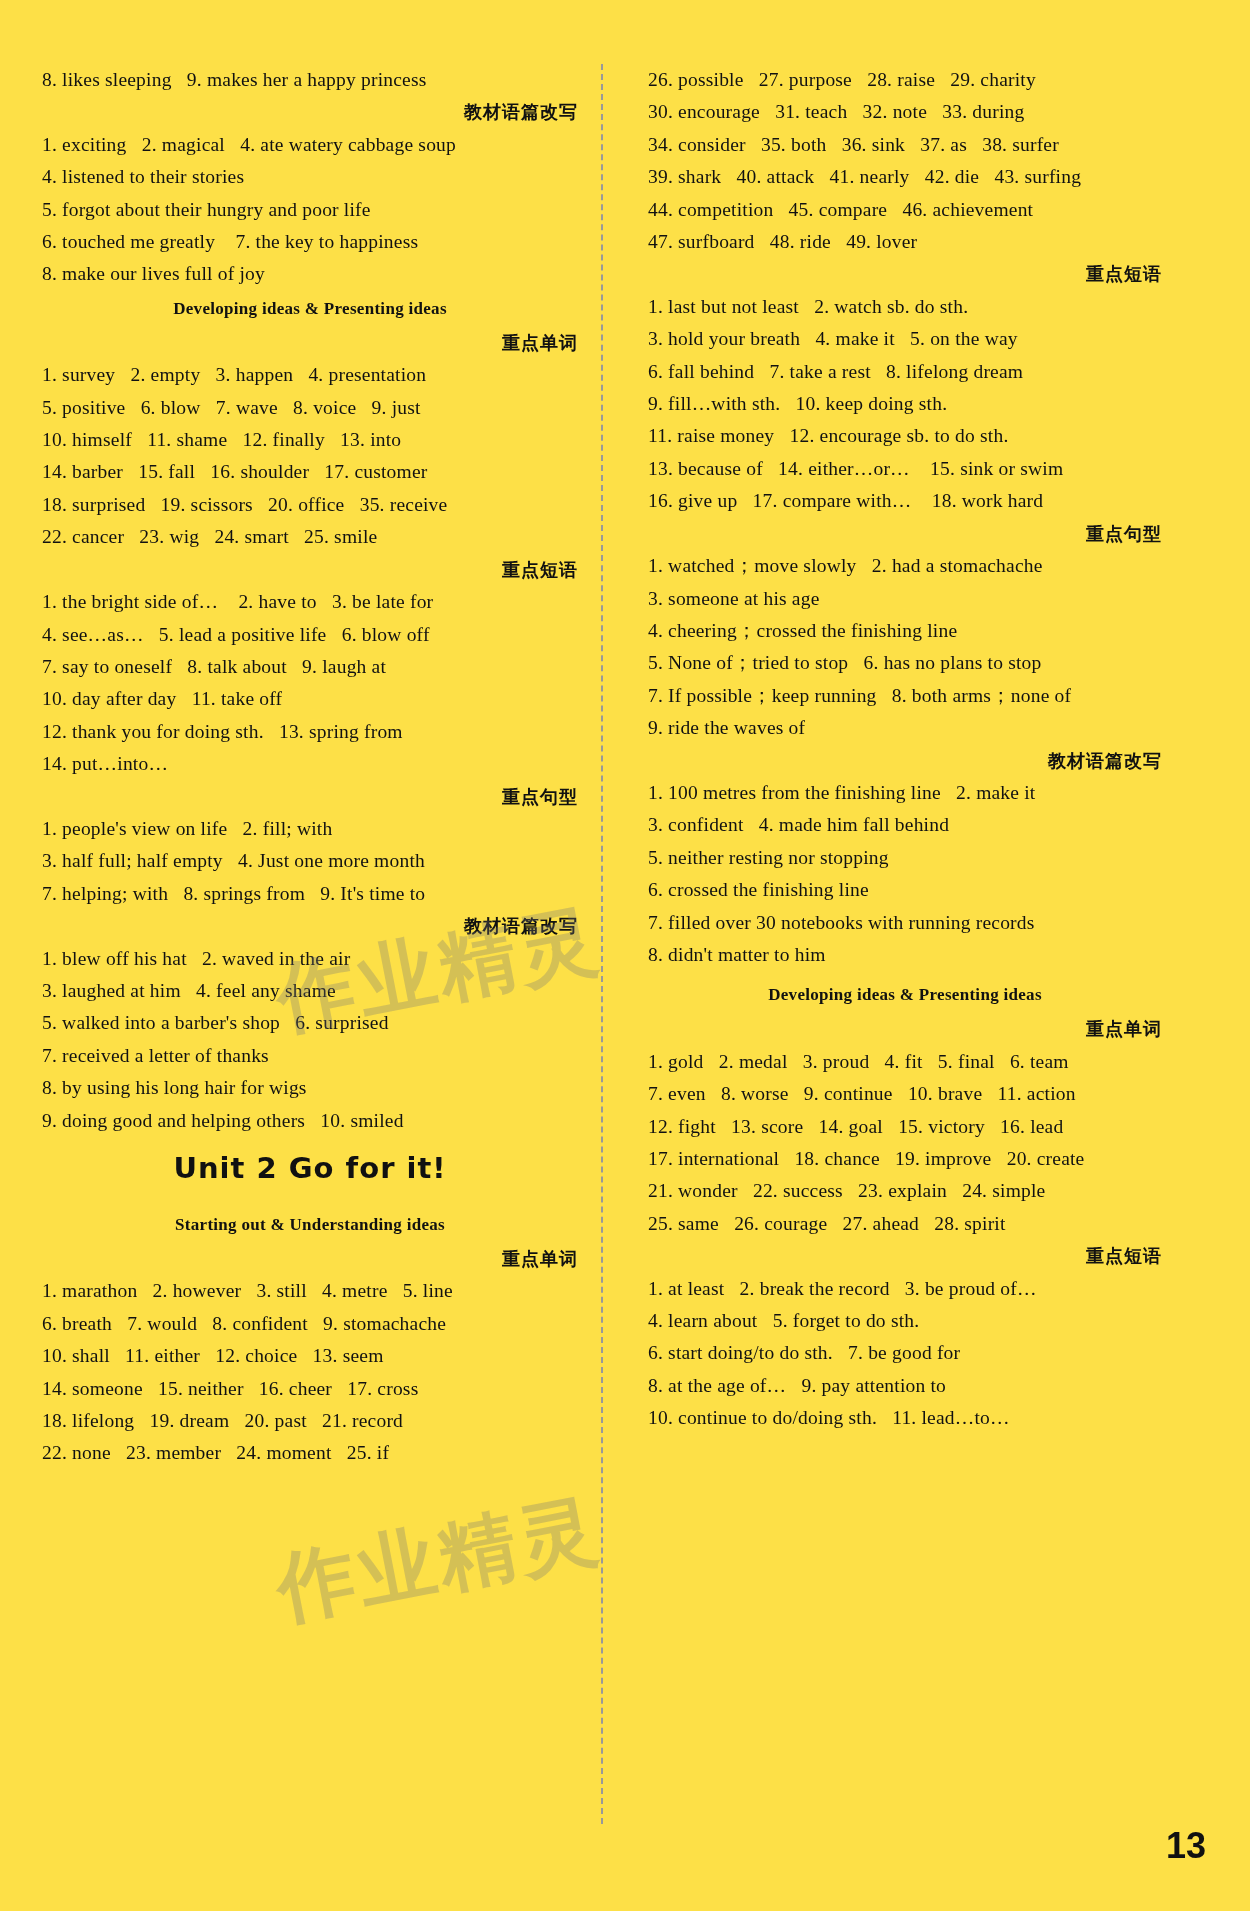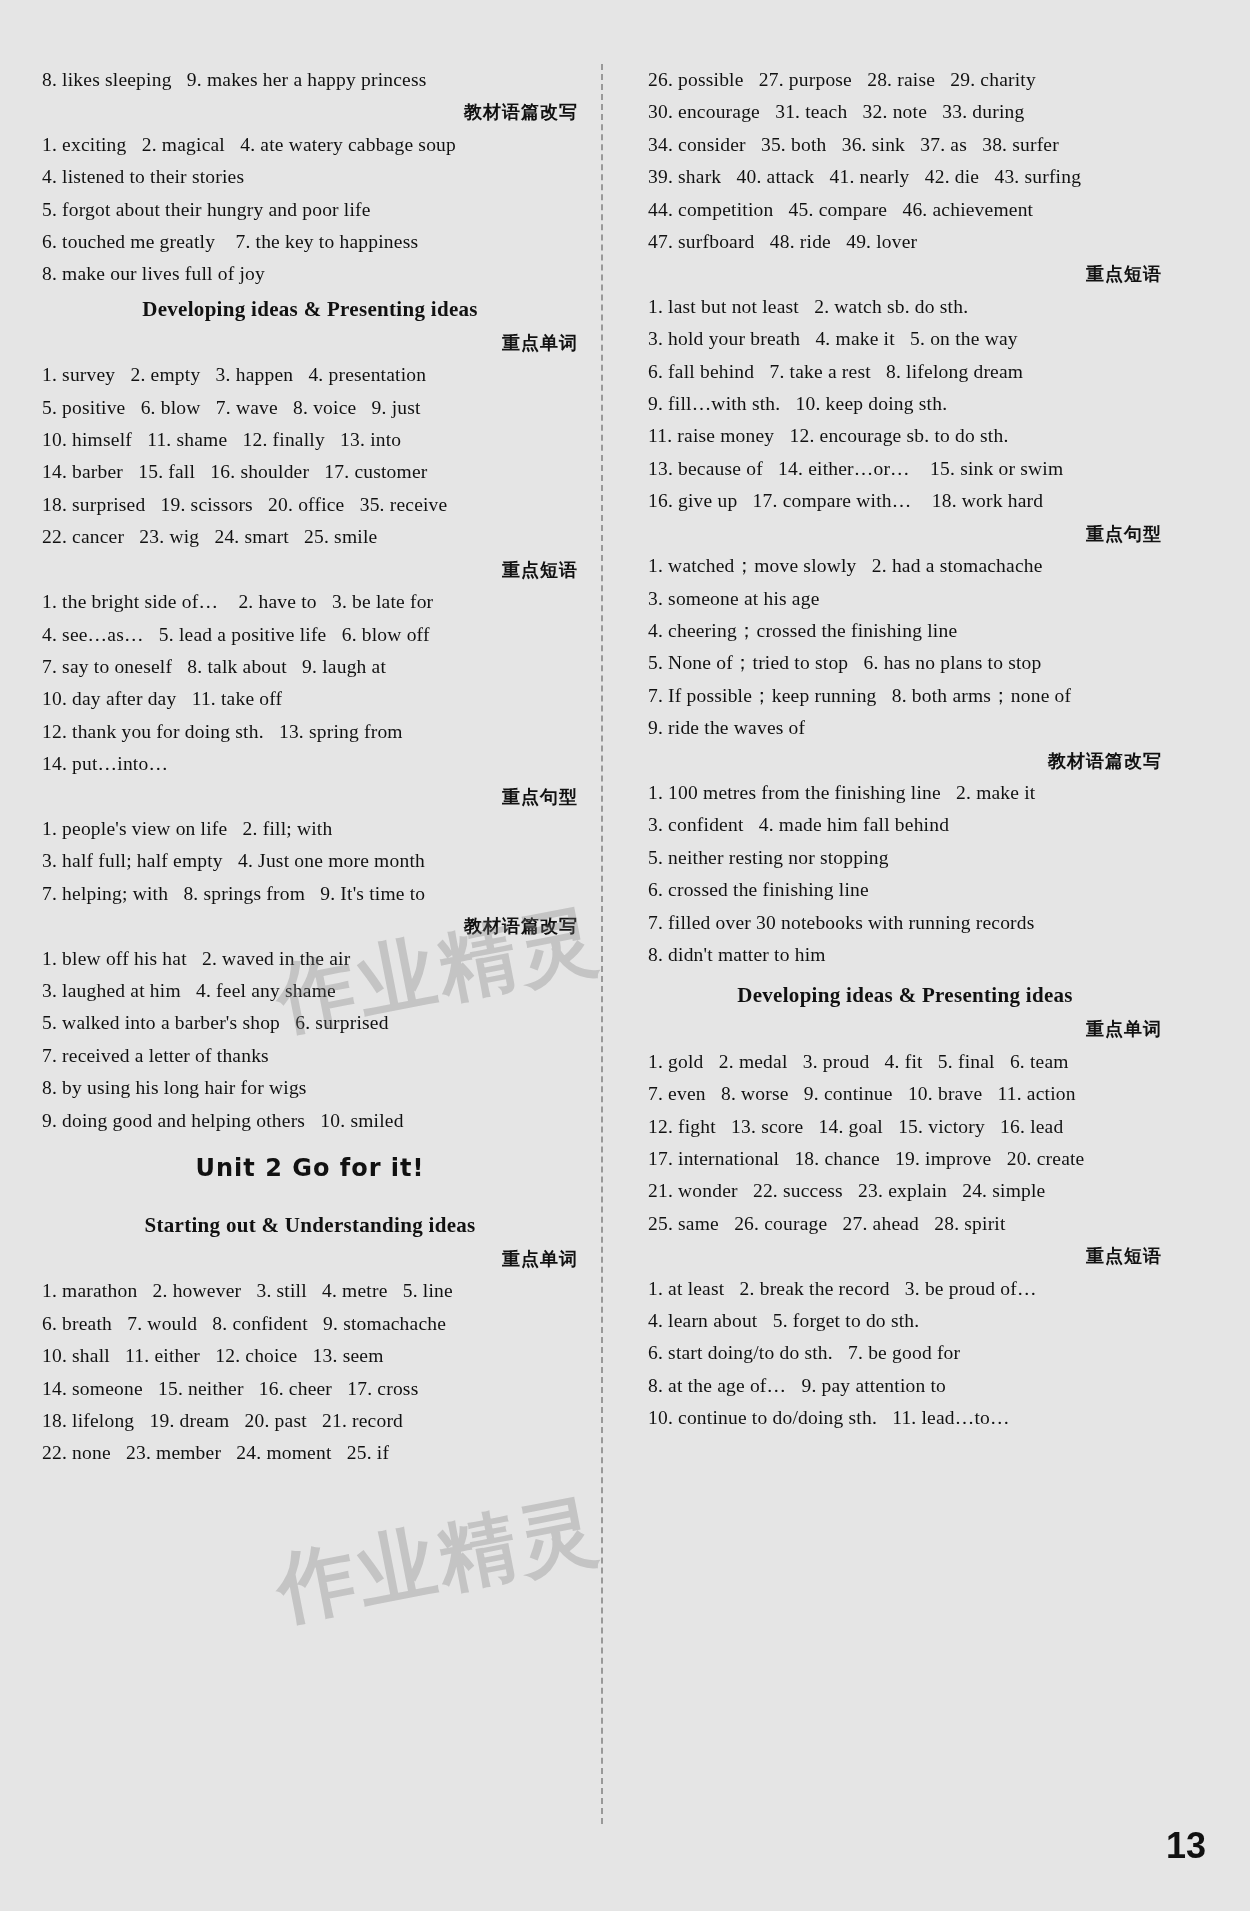--- a/index.html
+++ b/index.html
@@ -4,21 +4,21 @@
 <style>
   html, body {
     margin: 0;
     padding: 0;
     background: #ffffff;
   }
   .page {
     position: relative;
     width: 1250px;
     height: 1911px;
-    background: #e5e5e5;
+    background: #fde047;
     font-family: "Liberation Serif", serif;
     color: #111111;
     overflow: hidden;
     box-sizing: border-box;
     padding-left: 12px;
   }
   .columns {
     position: absolute;
     top: 64px;
     left: 42px;
@@ -51,29 +51,29 @@
     font-family: "DejaVu Sans", sans-serif;
     font-weight: bold;
     font-size: 18px;
     line-height: 32.4px;
     letter-spacing: 1px;
     text-align: right;
   }
   .unit-title {
     font-family: "DejaVu Sans", sans-serif;
     font-weight: bold;
-    font-size: 24px;
+    font-size: 29px;
     line-height: 42px;
     text-align: center;
     letter-spacing: 1px;
     margin-top: 10px;
   }
   .section-title {
     font-weight: bold;
-    font-size: 21px;
+    font-size: 17px;
     line-height: 36px;
     text-align: center;
     letter-spacing: 0.3px;
   }
   .section-title.tight { margin-top: 18px; }
   .spacer-sm { height: 6px; }
   .page-num {
     position: absolute;
     right: 44px;
     bottom: 44px;

